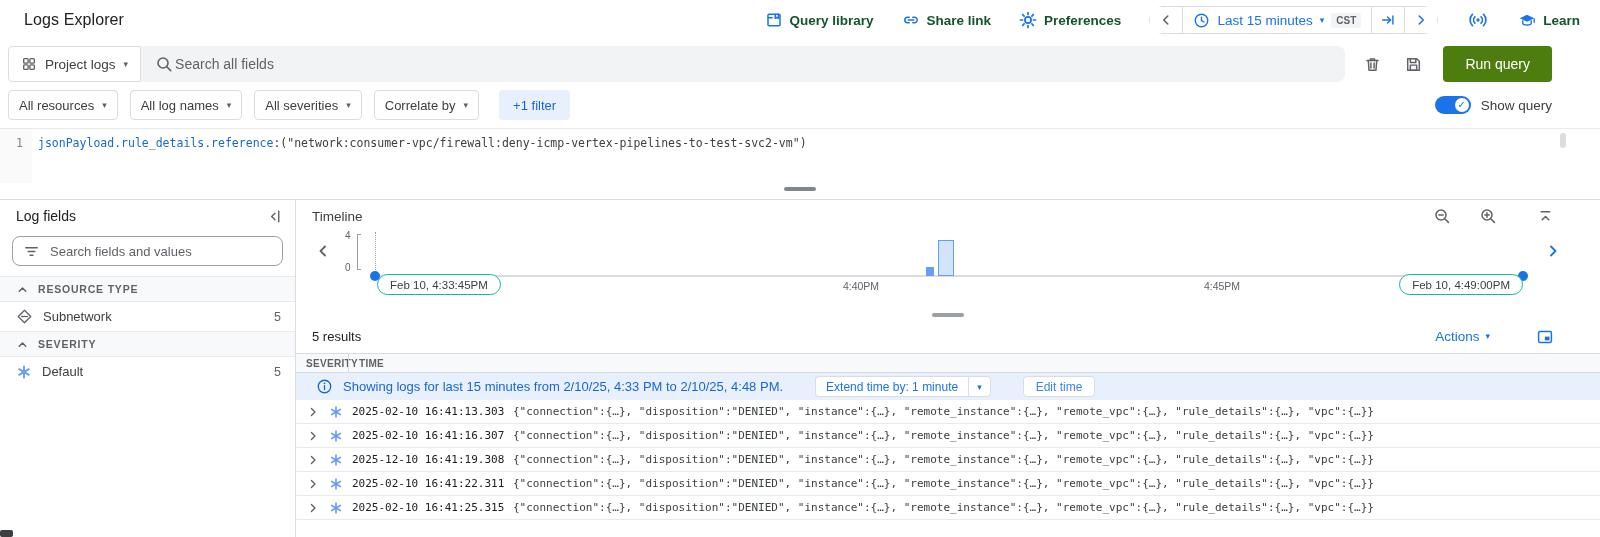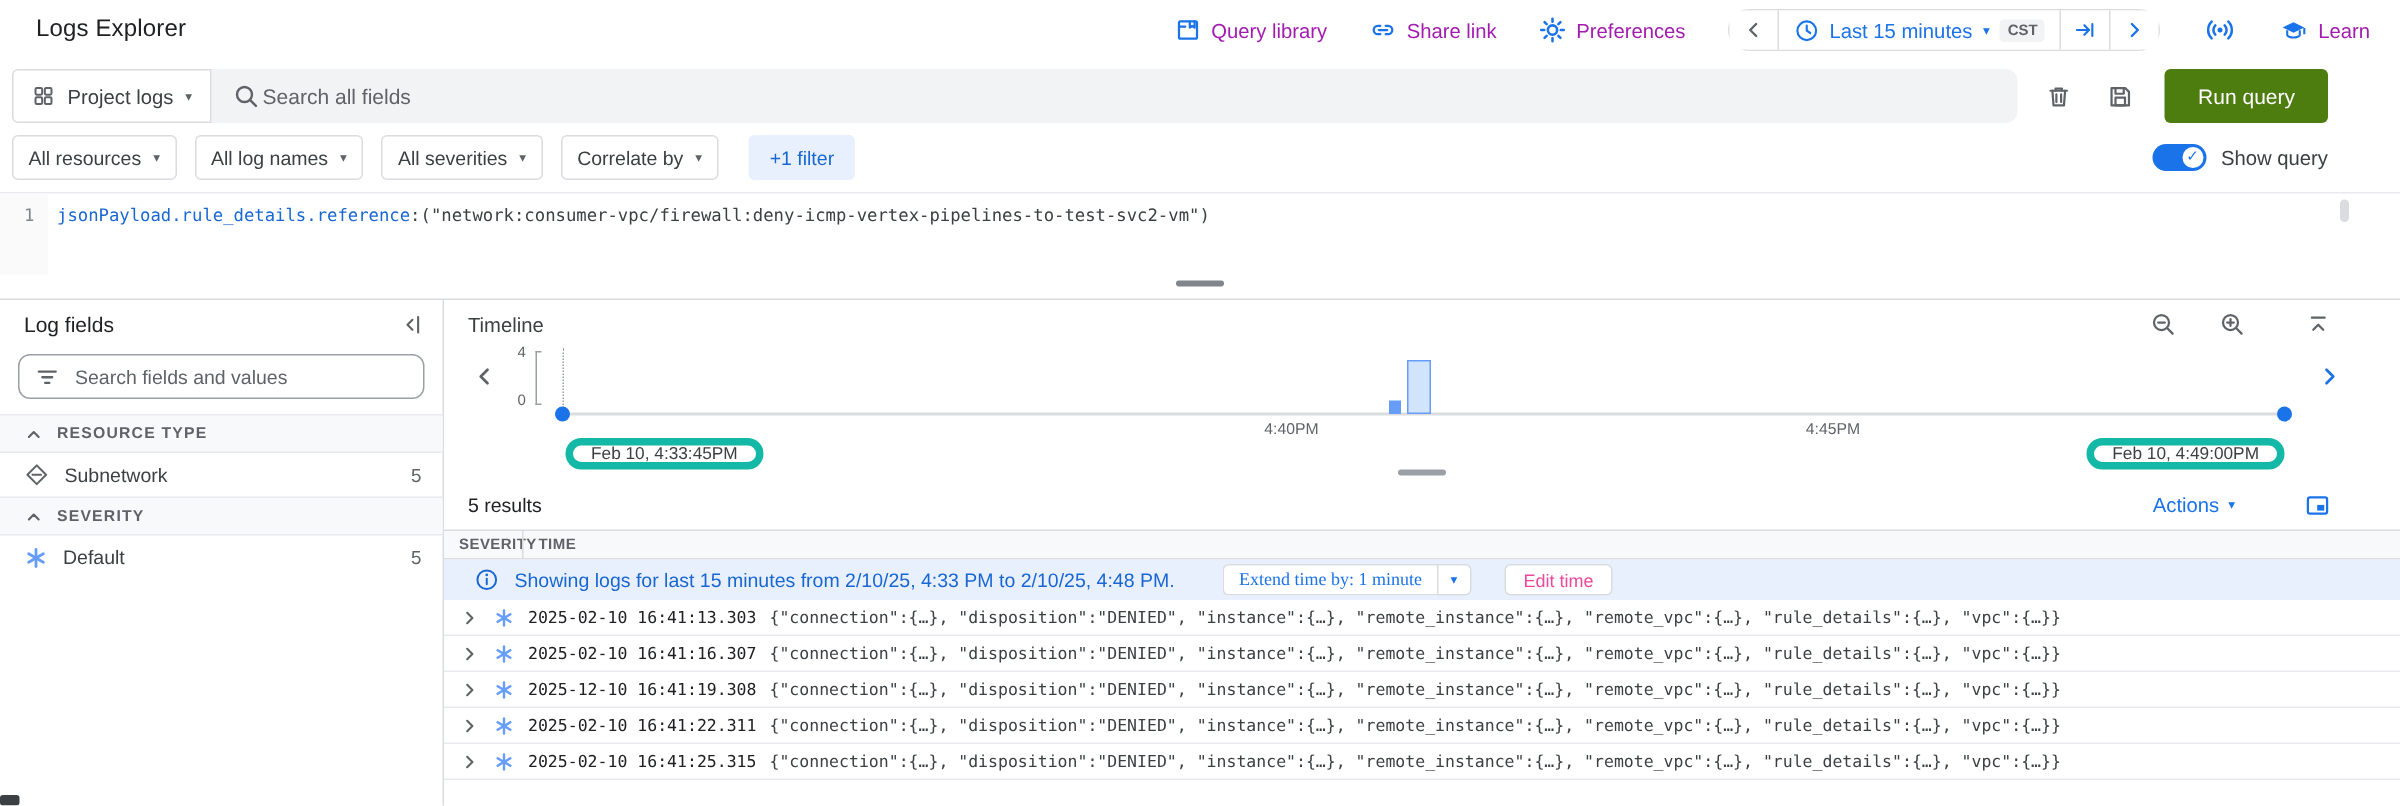--- a/index.html
+++ b/index.html
@@ -9,22 +9,22 @@
     background:#fff; color:#202124;
     font-family:"Liberation Sans","DejaVu Sans",sans-serif;
   }
   button { font-family:inherit; }
   .ic svg { display:block; }
 
   
   .topbar { height:40px; display:flex; align-items:center; padding:0 20px 0 24px; }
   .tb-title { font-size:16px; color:#202124; letter-spacing:.1px; }
   .tb-actions { margin-left:auto; display:flex; align-items:center; gap:28px; }
-  .tb-link { display:flex; align-items:center; gap:7px; background:none; border:none; color:#a21caf;
-             font-size:13.5px; font-weight:400; cursor:pointer; padding:0; }
+  .tb-link { display:flex; align-items:center; gap:7px; background:none; border:none; color:#14532d;
+             font-size:13.5px; font-weight:700; cursor:pointer; padding:0; }
   .time-group { display:flex; align-items:stretch; height:28px; border:1px solid #dadce0; border-radius:14px; background:#fff; }
   .seg { display:flex; align-items:center; justify-content:center; background:#fff; border:none;
          border-left:1px solid #dadce0; padding:0 8px; cursor:pointer; }
   .seg.first { border-left:none; }
   .seg-time { gap:7px; padding:0 10px; }
   .tr-label { color:#1a73e8; font-size:13.5px; font-weight:500; white-space:nowrap; }
   .caret-blue { color:#1a73e8; font-size:9px; line-height:1; }
   .tz-badge { background:#f1f3f4; border-radius:3px; font-size:10px; font-weight:600; color:#5f6368; padding:2px 5px; margin-left:0; }
   .tb-icon-btn { background:none; border:none; padding:2px; cursor:pointer; display:flex; }
 
@@ -106,22 +106,22 @@
   .endpoint { position:absolute; width:10px; height:10px; border-radius:50%; background:#1a73e8; top:39px; cursor:ew-resize; }
   .endpoint.start { left:74px; }
   .endpoint.end { right:72px; }
   .plot { position:absolute; left:79px; right:77px; top:8px; height:36px; }
   .tl-bar { position:absolute; bottom:0; }
   .tl-bar.solid { background:#669df6; width:8px; }
   .tl-bar.outlined { background:#d2e3fc; border:1px solid #669df6; width:16px; }
   .tick { position:absolute; top:48px; width:70px; text-align:center; font-size:10.5px; color:#5f6368; }
   .tick.t0 { left:530px; }
   .tick.t1 { left:891px; }
-  .chip-time { position:absolute; top:60px; height:21px; display:flex; align-items:center; padding:0 12px;
-               border:5px solid #14b8a6; border-radius:11px; font-size:11.5px; font-weight:500; color:#3c4043;
+  .chip-time { position:absolute; top:42px; height:21px; display:flex; align-items:center; padding:0 12px;
+               border:1px solid #14b8a6; border-radius:11px; font-size:11.5px; font-weight:500; color:#3c4043;
                background:#fff; white-space:nowrap; cursor:pointer; }
   .chip-time.start { left:81px; }
   .chip-time.end { right:77px; }
   .divider2 { height:10px; position:relative; }
   .handle2 { width:32px; height:4px; border-radius:2px; background:#9aa0a6; margin:3px auto 0; cursor:row-resize; }
 
   
   .results-header { height:33px; display:flex; align-items:center; padding:0 44px 0 16px; }
   .res-count { font-size:13px; font-weight:500; color:#202124; }
   .actions-btn { margin-left:auto; display:flex; align-items:center; gap:6px; background:none; border:none;
@@ -130,25 +130,25 @@
   .thead { height:20px; display:flex; align-items:stretch; background:#f8f9fa; border-top:1px solid #dadce0;
            border-bottom:1px solid #dadce0; font-size:10px; font-weight:700; color:#5f6368; letter-spacing:.3px; }
   .th { display:flex; align-items:center; padding-left:10px; }
   .th-sev { width:52px; }
   .th-time { width:157px; border-left:1px solid #dadce0; }
   .th-sum { flex:1; border-left:1px solid #dadce0; padding-left:8px; }
   .banner { height:27px; display:flex; align-items:center; background:#e8f0fe; padding:0 16px 0 20px; gap:10px; }
   .banner-msg { color:#1967d2; font-size:13px; font-weight:500; white-space:nowrap; }
   .split { display:flex; margin-left:22px; height:21px; }
   .split-main { display:flex; align-items:center; padding:0 10px; background:#fff; border:1px solid #dadce0;
-                border-right:none; border-radius:4px 0 0 4px; color:#1a73e8; font-size:12px; font-weight:500; cursor:pointer;font-family:Liberation Serif, serif; }
+                border-right:none; border-radius:4px 0 0 4px; color:#1a73e8; font-size:12px; font-weight:500; cursor:pointer; }
   .split-caret { display:flex; align-items:center; padding:0 8px; background:#fff; border:1px solid #dadce0;
                  border-radius:0 4px 4px 0; color:#1a73e8; font-size:9px; cursor:pointer; }
-  .edit-btn { margin-left:12px; height:21px; display:flex; align-items:center; padding:0 12px; background:#fff;
-              border:1px solid #dadce0; border-radius:4px; color:#ec4899; font-size:12px; font-weight:500; cursor:pointer; }
+  .edit-btn { margin-left:22px; height:21px; display:flex; align-items:center; padding:0 12px; background:#fff;
+              border:1px solid #dadce0; border-radius:4px; color:#3b82f6; font-size:12px; font-weight:500; cursor:pointer; }
   .log-row { height:24px; display:flex; align-items:center; border-bottom:1px solid #e8eaed; padding-left:10px; cursor:pointer; }
   .row-expander { display:flex; width:16px; }
   .row-sev { display:flex; width:15px; margin-left:7px; }
   .row-time { width:152px; margin-left:8px; font-family:"DejaVu Sans Mono",monospace; font-size:11px;
               color:#202124; white-space:nowrap; }
   .row-summary { flex:1; margin-left:9px; font-family:"DejaVu Sans Mono",monospace; font-size:11px;
                  color:#3c4043; white-space:nowrap; overflow:hidden; }
   .scroll-corner { position:absolute; left:0; bottom:0; width:13px; height:7px; background:#3c4043; border-radius:2px; }
 </style>
 </head>

